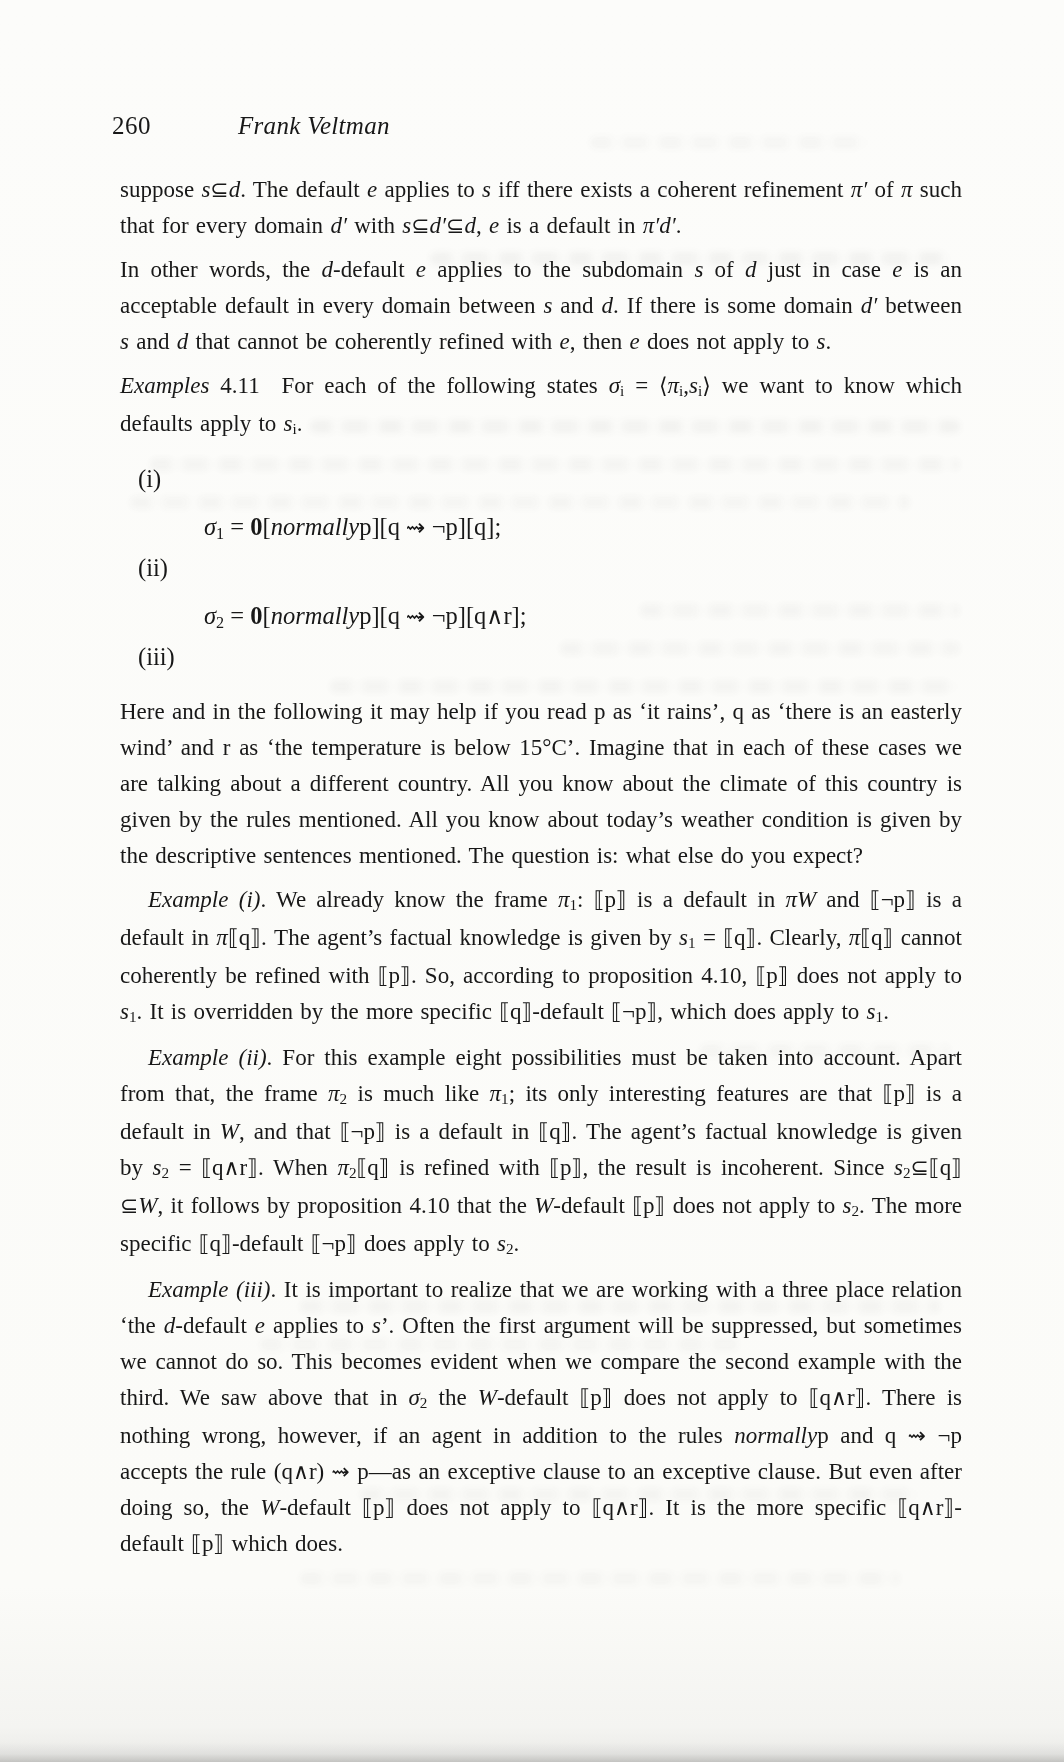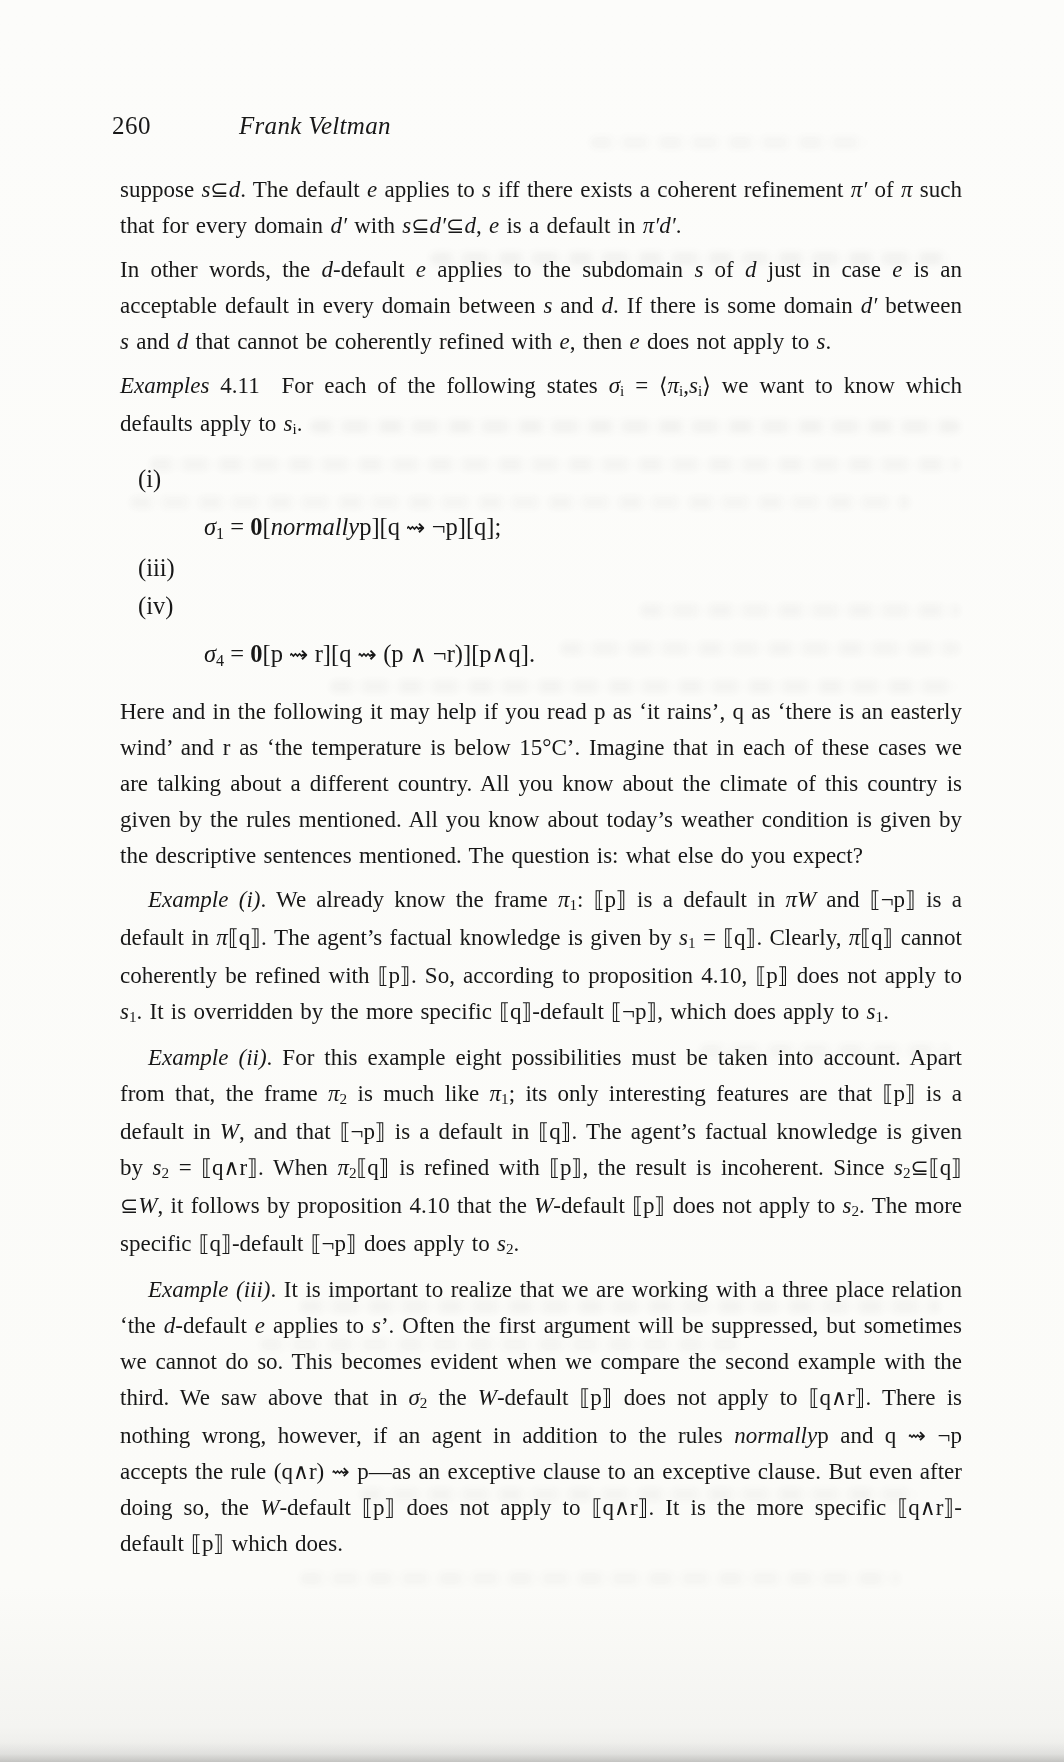--- a/index.html
+++ b/index.html
@@ -5,23 +5,23 @@
   html,body{margin:0;padding:0;background:#ffffff;}
   .page{
     position:relative;
     width:1064px;height:1762px;
     background:linear-gradient(180deg,#fcfcfa 0%,#fbfbf8 90%,#f4f4f1 98%,#e9e9e6 100%);
     overflow:hidden;
     font-family:"Liberation Serif","DejaVu Serif",serif;
     color:#181818;
   }
   .content{position:absolute;left:112px;top:108px;width:858px;}
-  .pg-header{display:flex;align-items:baseline;font-size:25px;line-height:36px;margin-bottom:28px;gap:28px;}
+  .pg-header{display:flex;align-items:baseline;font-size:25px;line-height:36px;margin-bottom:28px;}
   .pg-num{letter-spacing:0.5px;}
-  .run-head{font-style:italic;margin-left:60px;letter-spacing:0.3px;}
+  .run-head{font-style:italic;margin-left:87px;letter-spacing:0.3px;}
   p.para{
     margin:8px;
     font-size:23px;
     line-height:36px;
     text-align:justify;
     word-spacing:1.5px;
   }
   .gap-a{margin-bottom:28px;}
   .gap-b{margin-bottom:40px;}
   .gap-c{margin-bottom:14px;}
@@ -79,25 +79,25 @@
     <p class="para gap-b"><span>In other words, the </span><span class="r-i">d</span><span>-default </span><span class="r-i">e</span><span> applies to the subdomain </span><span class="r-i">s</span><span> of </span><span class="r-i">d</span><span> just in case </span><span class="r-i">e</span><span> is an acceptable default in every domain between </span><span class="r-i">s</span><span> and </span><span class="r-i">d</span><span>. If there is some domain </span><span class="r-i">d′</span><span> between </span><span class="r-i">s</span><span> and </span><span class="r-i">d</span><span> that cannot be coherently refined with </span><span class="r-i">e</span><span>, then </span><span class="r-i">e</span><span> does not apply to </span><span class="r-i">s</span><span>.</span></p>
 
     <p class="para gap-c"><span class="r-i">Examples</span><span> 4.11&nbsp; For each of the following states </span><span class="r-i">σ</span><span class="r-sub">i</span><span> = </span><span class="r-m">⟨</span><span class="r-i">π</span><span class="r-sub">i</span><span>,</span><span class="r-i">s</span><span class="r-sub">i</span><span class="r-m">⟩</span><span> we want to know which defaults apply to </span><span class="r-i">s</span><span class="r-sub">i</span><span>.</span></p>
 
     <div class="ex-list">
       <div class="ex-row">
         <span class="ex-label">(i)</span>
         <span class="ex-formula"><span class="r-i">σ</span><span class="r-sub">1</span><span> = </span><span class="r-b">0</span><span>[</span><span class="r-i">normally</span><span>p][q </span><span class="r-m">⇝</span><span> ¬p][q];</span></span>
       </div>
       <div class="ex-row">
-        <span class="ex-label">(iii)</span>
+        <span class="ex-label">(ii)</span>
+        <span class="ex-formula"><span class="r-i">σ</span><span class="r-sub">2</span><span> = </span><span class="r-b">0</span><span>[</span><span class="r-i">normally</span><span>p][q </span><span class="r-m">⇝</span><span> ¬p][q</span><span class="r-m">∧</span><span>r];</span></span>
       </div>
       <div class="ex-row">
-        <span class="ex-label">(iv)</span>
-        <span class="ex-formula"><span class="r-i">σ</span><span class="r-sub">4</span><span> = </span><span class="r-b">0</span><span>[p </span><span class="r-m">⇝</span><span> r][q </span><span class="r-m">⇝</span><span> (p </span><span class="r-m">∧</span><span> ¬r)][p</span><span class="r-m">∧</span><span>q].</span></span>
+        <span class="ex-label">(iii)</span>
       </div>
     </div>
 
     <p class="para"><span>Here and in the following it may help if you read p as ‘it rains’, q as ‘there is an easterly wind’ and r as ‘the temperature is below 15°C’. Imagine that in each of these cases we are talking about a different country. All you know about the climate of this country is given by the rules mentioned. All you know about today’s weather condition is given by the descriptive sentences mentioned. The question is: what else do you expect?</span></p>
 
     <p class="para first-indent"><span class="r-i">Example (i)</span><span>. We already know the frame </span><span class="r-i">π</span><span class="r-sub">1</span><span>: </span><span class="r-m">⟦</span><span>p</span><span class="r-m">⟧</span><span> is a default in </span><span class="r-i">πW</span><span> and </span><span class="r-m">⟦</span><span>¬p</span><span class="r-m">⟧</span><span> is a default in </span><span class="r-i">π</span><span class="r-m">⟦</span><span>q</span><span class="r-m">⟧</span><span>. The agent’s factual knowledge is given by </span><span class="r-i">s</span><span class="r-sub">1</span><span> = </span><span class="r-m">⟦</span><span>q</span><span class="r-m">⟧</span><span>. Clearly, </span><span class="r-i">π</span><span class="r-m">⟦</span><span>q</span><span class="r-m">⟧</span><span> cannot coherently be refined with </span><span class="r-m">⟦</span><span>p</span><span class="r-m">⟧</span><span>. So, according to proposition 4.10, </span><span class="r-m">⟦</span><span>p</span><span class="r-m">⟧</span><span> does not apply to </span><span class="r-i">s</span><span class="r-sub">1</span><span>. It is overridden by the more specific </span><span class="r-m">⟦</span><span>q</span><span class="r-m">⟧</span><span>-default </span><span class="r-m">⟦</span><span>¬p</span><span class="r-m">⟧</span><span>, which does apply to </span><span class="r-i">s</span><span class="r-sub">1</span><span>.</span></p>
 
     <p class="para first-indent"><span class="r-i">Example (ii)</span><span>. For this example eight possibilities must be taken into account. Apart from that, the frame </span><span class="r-i">π</span><span class="r-sub">2</span><span> is much like </span><span class="r-i">π</span><span class="r-sub">1</span><span>; its only interesting features are that </span><span class="r-m">⟦</span><span>p</span><span class="r-m">⟧</span><span> is a default in </span><span class="r-i">W</span><span>, and that </span><span class="r-m">⟦</span><span>¬p</span><span class="r-m">⟧</span><span> is a default in </span><span class="r-m">⟦</span><span>q</span><span class="r-m">⟧</span><span>. The agent’s factual knowledge is given by </span><span class="r-i">s</span><span class="r-sub">2</span><span> = </span><span class="r-m">⟦</span><span>q</span><span class="r-m">∧</span><span>r</span><span class="r-m">⟧</span><span>. When </span><span class="r-i">π</span><span class="r-sub">2</span><span class="r-m">⟦</span><span>q</span><span class="r-m">⟧</span><span> is refined with </span><span class="r-m">⟦</span><span>p</span><span class="r-m">⟧</span><span>, the result is incoherent. Since </span><span class="r-i">s</span><span class="r-sub">2</span><span class="r-m">⊆</span><span class="r-m">⟦</span><span>q</span><span class="r-m">⟧</span><span class="r-m">⊆</span><span class="r-i">W</span><span>, it follows by proposition 4.10 that the </span><span class="r-i">W</span><span>-default </span><span class="r-m">⟦</span><span>p</span><span class="r-m">⟧</span><span> does not apply to </span><span class="r-i">s</span><span class="r-sub">2</span><span>. The more specific </span><span class="r-m">⟦</span><span>q</span><span class="r-m">⟧</span><span>-default </span><span class="r-m">⟦</span><span>¬p</span><span class="r-m">⟧</span><span> does apply to </span><span class="r-i">s</span><span class="r-sub">2</span><span>.</span></p>
 
     <p class="para first-indent"><span class="r-i">Example (iii)</span><span>. It is important to realize that we are working with a three place relation ‘the </span><span class="r-i">d</span><span>-default </span><span class="r-i">e</span><span> applies to </span><span class="r-i">s</span><span>’. Often the first argument will be suppressed, but sometimes we cannot do so. This becomes evident when we compare the second example with the third. We saw above that in </span><span class="r-i">σ</span><span class="r-sub">2</span><span> the </span><span class="r-i">W</span><span>-default </span><span class="r-m">⟦</span><span>p</span><span class="r-m">⟧</span><span> does not apply to </span><span class="r-m">⟦</span><span>q</span><span class="r-m">∧</span><span>r</span><span class="r-m">⟧</span><span>. There is nothing wrong, however, if an agent in addition to the rules </span><span class="r-i">normally</span><span>p and q </span><span class="r-m">⇝</span><span> ¬p accepts the rule (q</span><span class="r-m">∧</span><span>r) </span><span class="r-m">⇝</span><span> p—as an exceptive clause to an exceptive clause. But even after doing so, the </span><span class="r-i">W</span><span>-default </span><span class="r-m">⟦</span><span>p</span><span class="r-m">⟧</span><span> does not apply to </span><span class="r-m">⟦</span><span>q</span><span class="r-m">∧</span><span>r</span><span class="r-m">⟧</span><span>. It is the more specific </span><span class="r-m">⟦</span><span>q</span><span class="r-m">∧</span><span>r</span><span class="r-m">⟧</span><span>-default </span><span class="r-m">⟦</span><span>p</span><span class="r-m">⟧</span><span> which does.</span></p>

